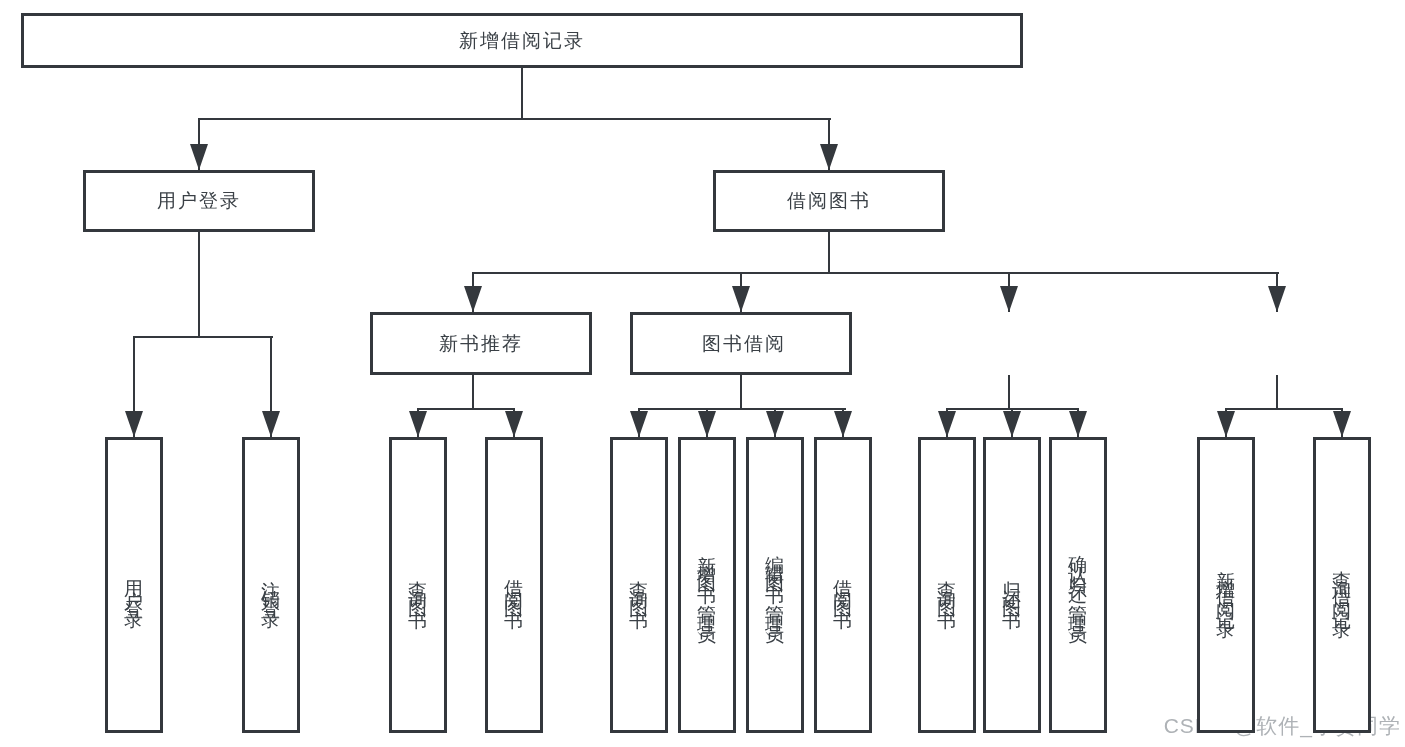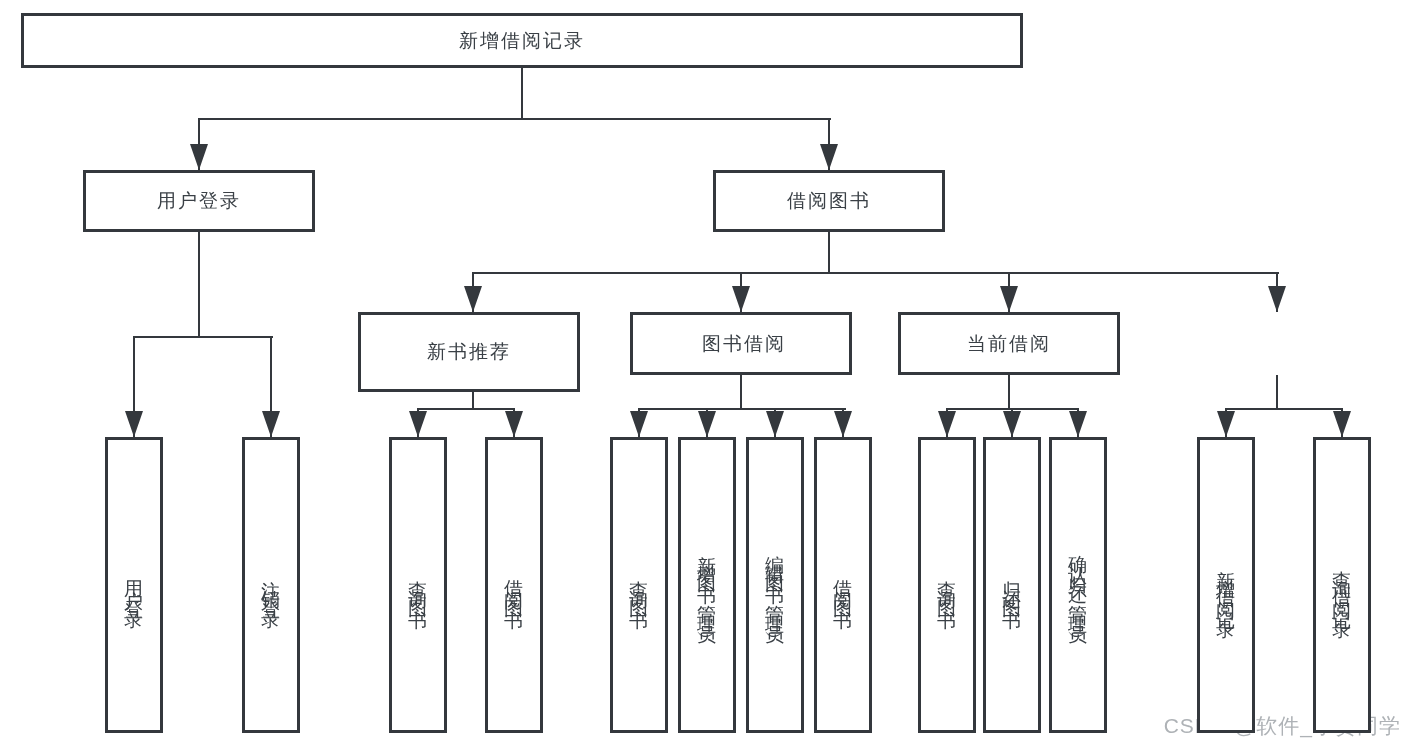--- a/index.html
+++ b/index.html
@@ -109,23 +109,22 @@
     <div class="arrowhead" style="left: 766px; top: 411px;"></div>
     <div class="arrowhead" style="left: 834px; top: 411px;"></div>
     <div class="arrowhead" style="left: 938px; top: 411px;"></div>
     <div class="arrowhead" style="left: 1003px; top: 411px;"></div>
     <div class="arrowhead" style="left: 1069px; top: 411px;"></div>
     <div class="arrowhead" style="left: 1217px; top: 411px;"></div>
     <div class="arrowhead" style="left: 1333px; top: 411px;"></div>
     <div class="node h" style="left: 21px; top: 13px; width: 1002px; height: 55px;">新增借阅记录</div>
     <div class="node h" style="left: 83px; top: 170px; width: 232px; height: 62px;">用户登录</div>
     <div class="node h" style="left: 713px; top: 170px; width: 232px; height: 62px;">借阅图书</div>
-    <div class="node h" style="left: 358px; top: 312px; width: 222px; height: 80px;">新书推荐</div>
+    <div class="node h" style="left: 370px; top: 312px; width: 222px; height: 63px;">新书推荐</div>
     <div class="node h" style="left: 630px; top: 312px; width: 222px; height: 63px; padding-left: 6px;">图书借阅</div>
-    <div class="node h" style="left: 898px; top: 312px; width: 222px; height: 63px;">当前借阅</div>
     <div class="node v" style="left: 105px; top: 437px; width: 58px; height: 296px;">用户登录</div>
     <div class="node v" style="left: 242px; top: 437px; width: 58px; height: 296px;">注销登录</div>
     <div class="node v" style="left: 389px; top: 437px; width: 58px; height: 296px;">查询图书</div>
     <div class="node v" style="left: 485px; top: 437px; width: 58px; height: 296px;">借阅图书</div>
     <div class="node v" style="left: 610px; top: 437px; width: 58px; height: 296px;">查询图书</div>
     <div class="node v" style="left: 678px; top: 437px; width: 58px; height: 296px;">新增图书（管理员）</div>
     <div class="node v" style="left: 746px; top: 437px; width: 58px; height: 296px;">编辑图书（管理员）</div>
     <div class="node v" style="left: 814px; top: 437px; width: 58px; height: 296px;">借阅图书</div>
     <div class="node v" style="left: 918px; top: 437px; width: 58px; height: 296px;">查询图书</div>
     <div class="node v" style="left: 983px; top: 437px; width: 58px; height: 296px;">归还图书</div>

